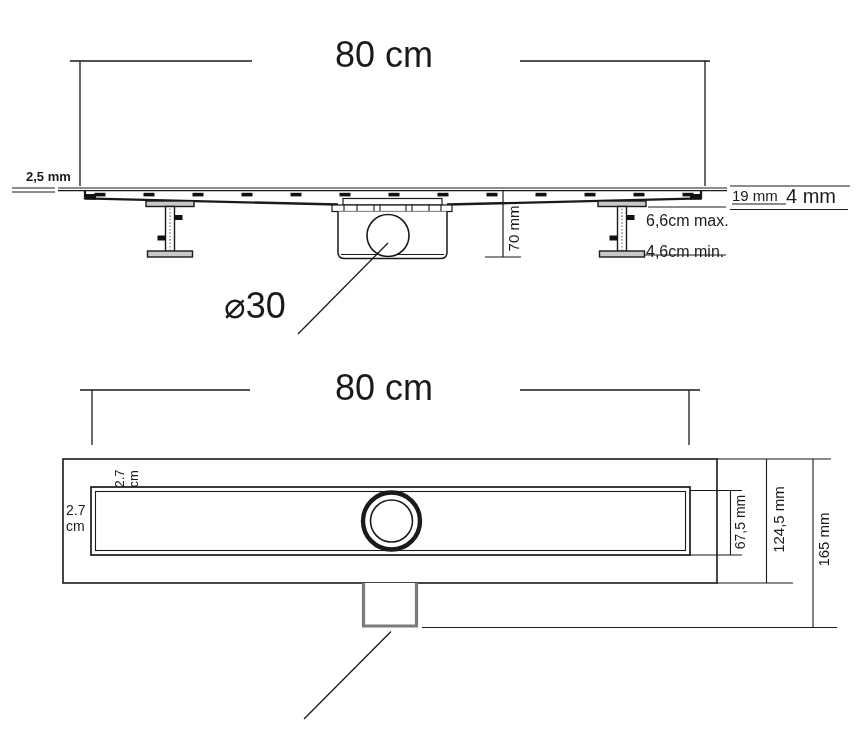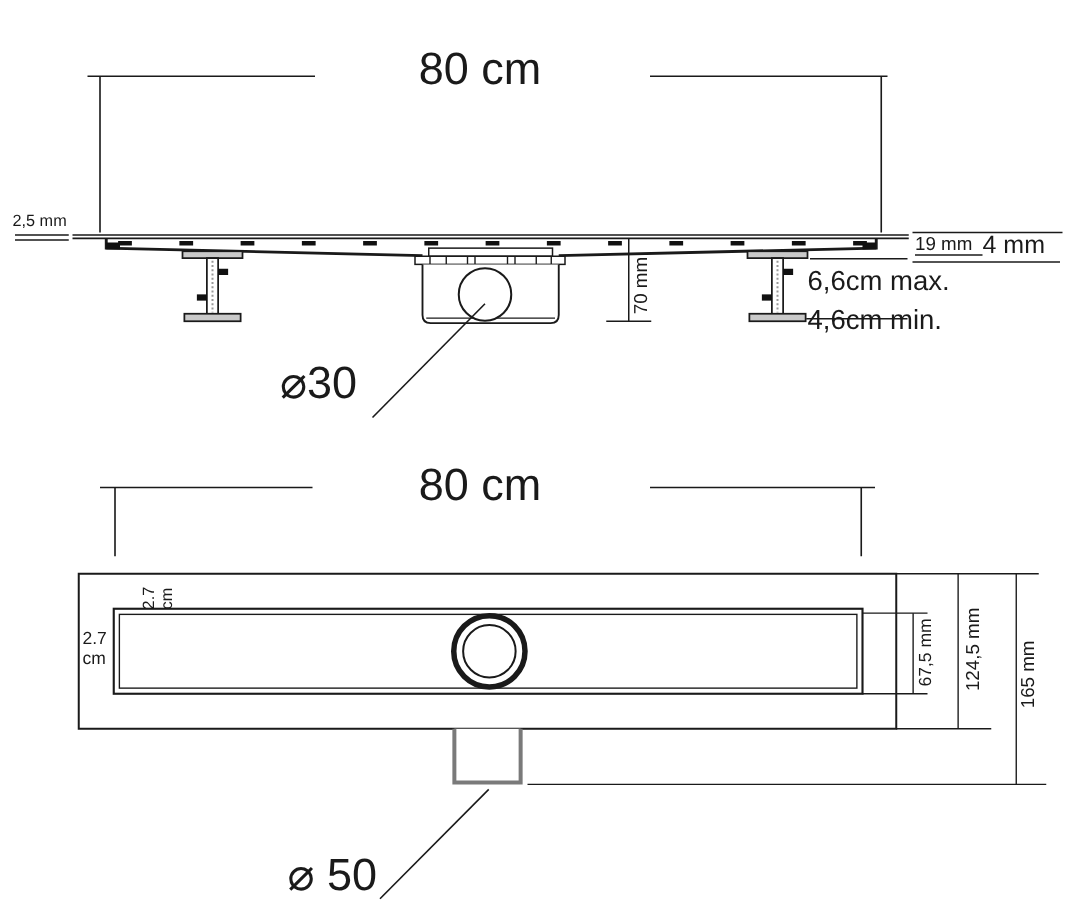--- a/index.html
+++ b/index.html
@@ -6,21 +6,21 @@
   #stage{
     position:relative;width:862px;height:730px;background:#fff;overflow:hidden;
     font-family:"Liberation Sans","DejaVu Sans",sans-serif;color:#1a1a1a;
   }
   #linework{position:absolute;left:0;top:0;}
   .label{position:absolute;color:#1a1a1a;white-space:pre-line;line-height:1.05;}
   .rot{transform:rotate(-90deg);transform-origin:50% 50%;text-align:center;}
   .f13{font-size:13px;}
   .f14{font-size:14px;}
   .f15{font-size:15px;}
-  .f16{font-size:22px;}
+  .f16{font-size:16px;}
   .f20{font-size:20px;}
   .f36{font-size:36px;}
   .ctr{text-align:center;}
 </style>
 </head>
 <body>
 
 <div id="stage">
 
   <svg id="linework" width="862" height="730" viewBox="0 0 862 730">
@@ -147,21 +147,21 @@
       </g>
 
       <path d="M363.5 583 V626 H416.5 V583" stroke="#7a7a7a" stroke-width="3.2" fill="#fff"></path>
 
       <path d="M304 719 L391 631.5" stroke-width="1.3"></path>
     </g>
   </svg>
 
   <div class="label f36 ctr" style="left:329px;top:36px;width:110px;">80 cm</div>
 
-  <div class="label f13" style="left:10px;top:170px;">2,5 mm</div>
+  <div class="label f13" style="left:26px;top:170px;font-weight:bold;">2,5 mm</div>
 
   <div class="label f15" style="left:732px;top:188px;">19 mm</div>
 
   <div class="label f20" style="left:786px;top:186px;">4 mm</div>
 
   <div class="label f16" style="left:646px;top:213px;">6,6cm max.</div>
 
   <div class="label f16" style="left:646px;top:244px;">4,6cm min.</div>
 
   <div class="label f15 rot" style="left:484px;top:220px;width:60px;height:17px;">70 mm</div>
@@ -175,15 +175,14 @@
 
   <div class="label f14" style="left:66px;top:502px;line-height:16px;">2.7
 cm</div>
 
   <div class="label f14 rot" style="left:706px;top:514px;width:70px;height:16px;">67,5 mm</div>
 
   <div class="label f15 rot" style="left:737px;top:511px;width:85px;height:17px;">124,5 mm</div>
 
   <div class="label f15 rot" style="left:789px;top:531px;width:70px;height:17px;">165 mm</div>
 
-  <div class="label f36" style="left:230px;top:681px;">⌀ 50</div>
 
 </div>
 
 </body></html>

